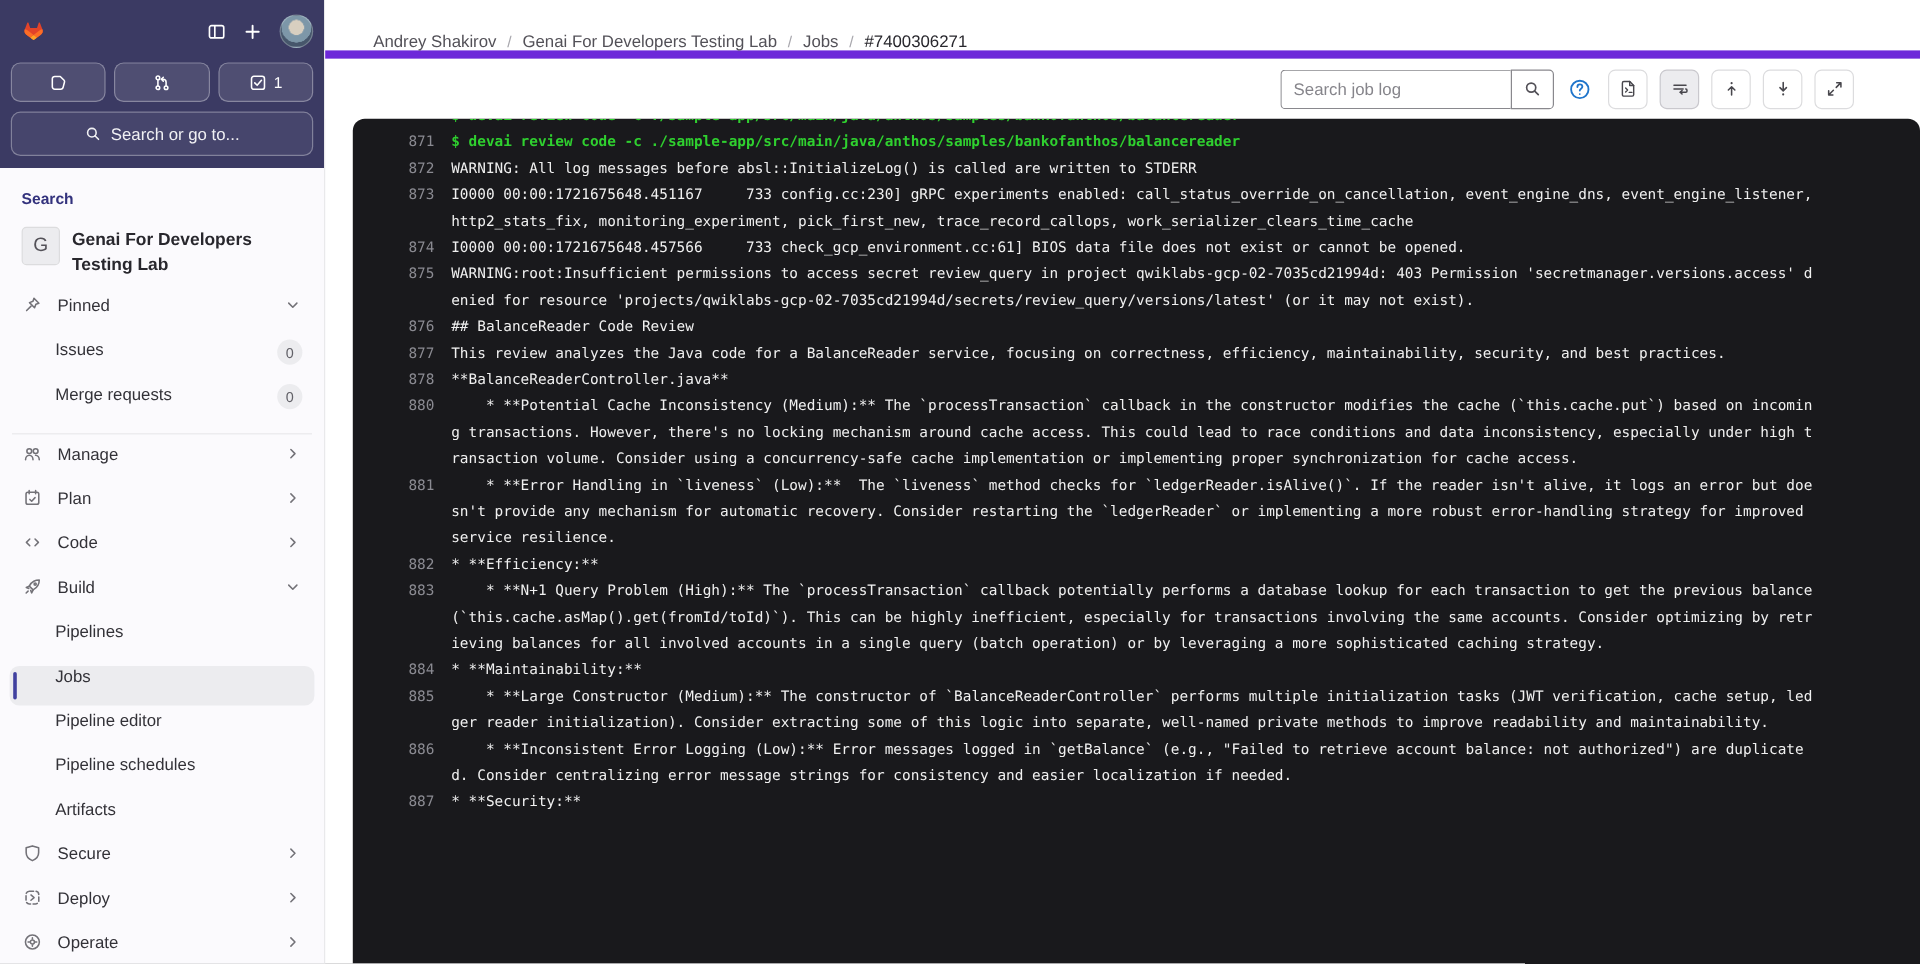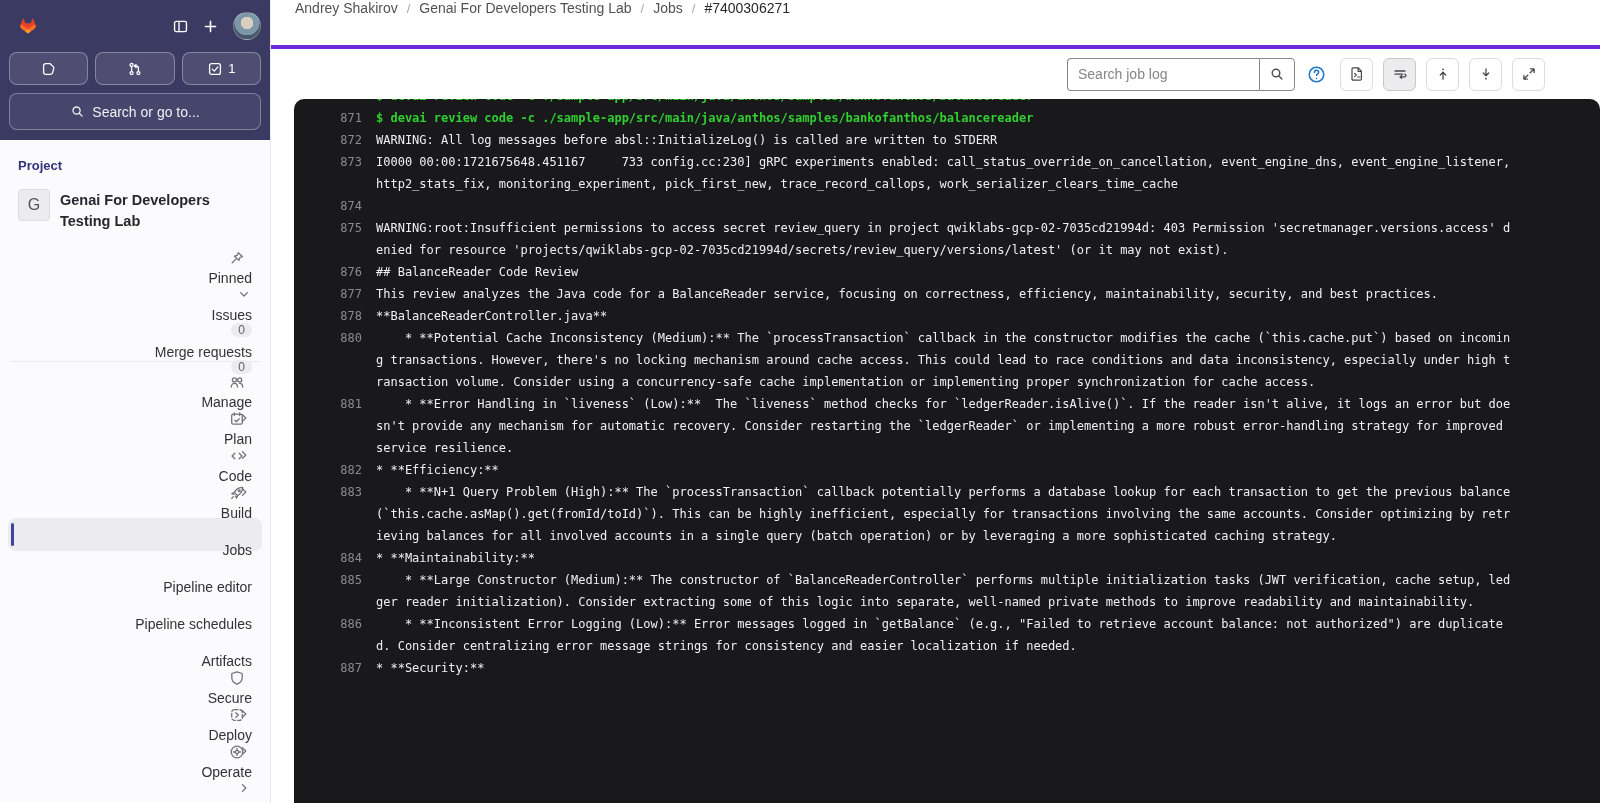--- a/index.html
+++ b/index.html
@@ -28,38 +28,38 @@
     justify-content:center; gap:7px; cursor:pointer; font-family:inherit; }
 
   .sidebar-scroll { flex:1; overflow:hidden; padding:10px 8px 0 8px; }
   .section-label { font-size:13px; font-weight:700; color:var(--section_navy); padding:8px 10px 10px 10px; }
   .project-item { display:flex; align-items:flex-start; gap:10px; padding:6px 10px 10px 10px;
     border-radius:8px; cursor:pointer; }
   .proj-avatar { width:32px; height:32px; border-radius:4px; background:#ececef; border:1px solid #dcdcde;
     color:#535158; font-size:16px; display:inline-flex; align-items:center; justify-content:center; flex:0 0 32px; }
   .proj-name { font-size:14.5px; font-weight:600; color:#28272d; line-height:21px; padding-top:1px; }
 
-  .nav-item { position:relative; display:flex; align-items:flex-end; height:33px; margin:4px 0;
-    padding:0 10px; border-radius:8px; cursor:pointer; color:#333238;flex-direction:column; }
+  .nav-item { position:relative; display:flex; align-items:flex-start; height:33px; margin:4px 0;
+    padding:0 10px; border-radius:8px; cursor:pointer; color:#333238; }
   .nav-item.active { background:#ececef; }
   .nav-item.active::before { content:""; position:absolute; left:3px; top:5px; bottom:5px; width:3px;
     border-radius:3px; background:var(--active_indicator); }
   .nav-icon { width:24px; height:16px; color:#737278; display:inline-flex; align-items:center; flex:0 0 24px; }
   .nav-icon svg { margin-left:1px; }
   .nav-label { flex:1; font-size:14px; margin-left:6px; color:#333238; }
-  .nav-item.sub .nav-label { margin-left:20px; }
+  .nav-item.sub .nav-label { margin-left:4px; }
   .nav-badge { min-width:21px; height:21px; border-radius:11px; background:#ececef; color:#626168;
     font-size:12px; display:inline-flex; align-items:center; justify-content:center; padding:0 6px; }
   .nav-chevron { color:#737278; display:inline-flex; margin-left:6px; }
   .nav-divider { height:1px; background:#e9e9eb; margin:8px 2px; }
 
   
   main { flex:1; display:flex; flex-direction:column; min-width:0; }
-  .crumbbar { height:49px; border-bottom:4px solid #6d28d9; display:flex; align-items:flex-start;
-    padding:0 24px; background:#fff; flex:0 0 49px; }
+  .crumbbar { height:49px; border-bottom:7px solid #6d28d9; display:flex; align-items:flex-end;
+    padding:0 40px; background:#fff; flex:0 0 49px; }
   .crumb { font-size:14px; color:#535158; text-decoration:none; cursor:pointer; }
   .crumb-sep { color:#a8a7ad; margin:0 9px; font-size:13px; }
   .crumb.last { color:#28272d; font-weight:400; cursor:default; }
 
   .toolbar { height:50px; flex:0 0 50px; display:flex; align-items:center; justify-content:flex-end;
     padding:0 55px 0 24px; gap:10px; background:#fff; }
   .searchgroup { display:flex; height:33px; }
   .searchgroup input { width:192px; height:33px; border:1px solid #89888d; border-right:none;
     border-radius:4px 0 0 4px; padding:0 10px; font-size:14px; color:#333238; outline:none;
     font-family:inherit; }
@@ -154,21 +154,21 @@
             <svg viewBox="0 0 16 16" width="15" height="15" fill="none" stroke="currentColor" stroke-width="1.4" stroke-linecap="round">
               <circle cx="7" cy="7" r="3.8"></circle>
               <path d="M9.9 9.9l3 3"></path>
             </svg>
           </span>
         <span>Search or go to...</span>
       </button>
     </div>
 
     <div class="sidebar-scroll">
-      <div class="section-label">Project</div>
+      <div class="section-label">Search</div>
       <div class="project-item">
         <span class="proj-avatar">G</span>
         <span class="proj-name">Genai For Developers Testing Lab</span>
       </div>
       <nav id="nav-list">
           <div class="nav-item">
             <span class="nav-icon">
               <svg viewBox="0 0 16 16" width="16" height="16" fill="none" stroke="currentColor" stroke-width="1.3" stroke-linecap="round" stroke-linejoin="round">
                 <path d="M9.3 2.6l4.1 4.1-2.5.8-1.1 2.9-4.2-4.2 2.9-1.1z"></path>
                 <path d="M6.9 9.1L3.2 12.8"></path>
@@ -243,20 +243,24 @@
                 <circle cx="10.3" cy="5.7" r=".9"></circle>
                 <path d="M5.4 7.4L2.9 8.6l2.1.8M8.6 10.6l-1.2 2.5-.8-2.1M4.4 11.6l-1.6 1.6"></path>
               </svg>
             </span>
             <span class="nav-label">Build</span>
             <span class="nav-chevron">
               <svg viewBox="0 0 16 16" width="16" height="16" fill="none" stroke="currentColor" stroke-width="1.3" stroke-linecap="round" stroke-linejoin="round">
                 <path d="M4.6 6.6L8 10l3.4-3.4"></path>
               </svg>
             </span>
+          </div>
+          <div class="nav-item sub">
+            <span class="nav-icon"></span>
+            <span class="nav-label">Pipelines</span>
           </div>
           <div class="nav-item sub active">
             <span class="nav-icon"></span>
             <span class="nav-label">Jobs</span>
           </div>
           <div class="nav-item sub">
             <span class="nav-icon"></span>
             <span class="nav-label">Pipeline editor</span>
           </div>
           <div class="nav-item sub">
@@ -400,20 +404,21 @@
           <div class="log-line">
             <span class="line-num">872</span>
             <span class="line-text">WARNING: All log messages before absl::InitializeLog() is called are written to STDERR</span>
           </div>
           <div class="log-line">
             <span class="line-num">873</span>
             <span class="line-text">I0000 00:00:1721675648.451167     733 config.cc:230] gRPC experiments enabled: call_status_override_on_cancellation, event_engine_dns, event_engine_listener, http2_stats_fix, monitoring_experiment, pick_first_new, trace_record_callops, work_serializer_clears_time_cache</span>
           </div>
           <div class="log-line">
             <span class="line-num">874</span>
+            <span class="line-text">I0000 00:00:1721675648.457566     733 check_gcp_environment.cc:61] BIOS data file does not exist or cannot be opened.</span>
           </div>
           <div class="log-line">
             <span class="line-num">875</span>
             <span class="line-text">WARNING:root:Insufficient permissions to access secret review_query in project qwiklabs-gcp-02-7035cd21994d: 403 Permission 'secretmanager.versions.access' denied for resource 'projects/qwiklabs-gcp-02-7035cd21994d/secrets/review_query/versions/latest' (or it may not exist).</span>
           </div>
           <div class="log-line">
             <span class="line-num">876</span>
             <span class="line-text">## BalanceReader Code Review</span>
           </div>
           <div class="log-line">

